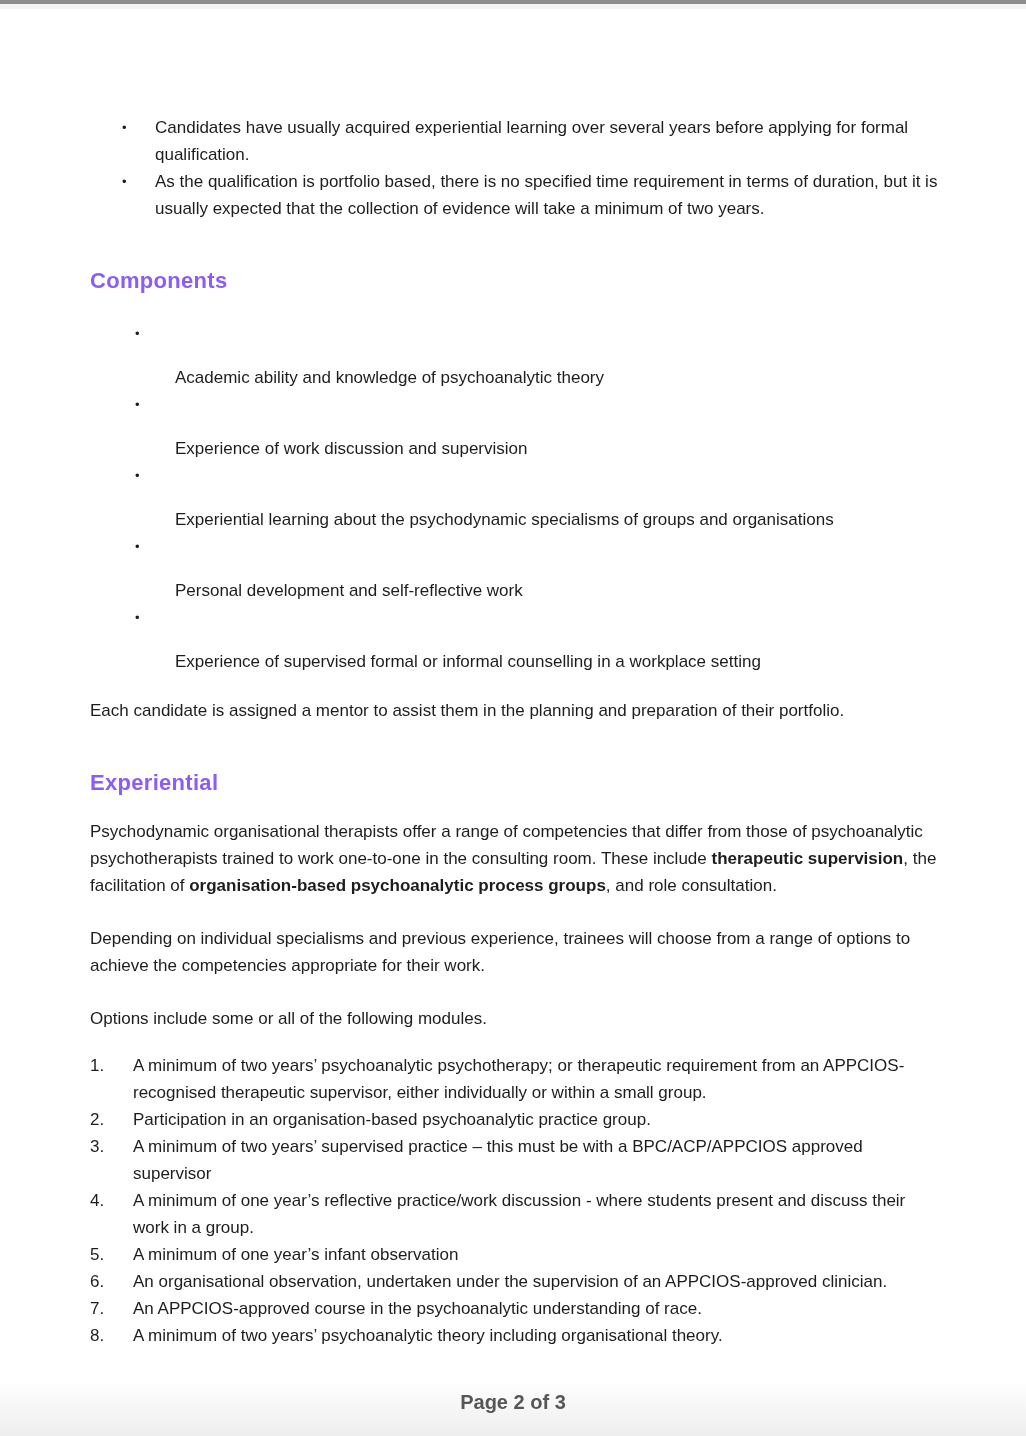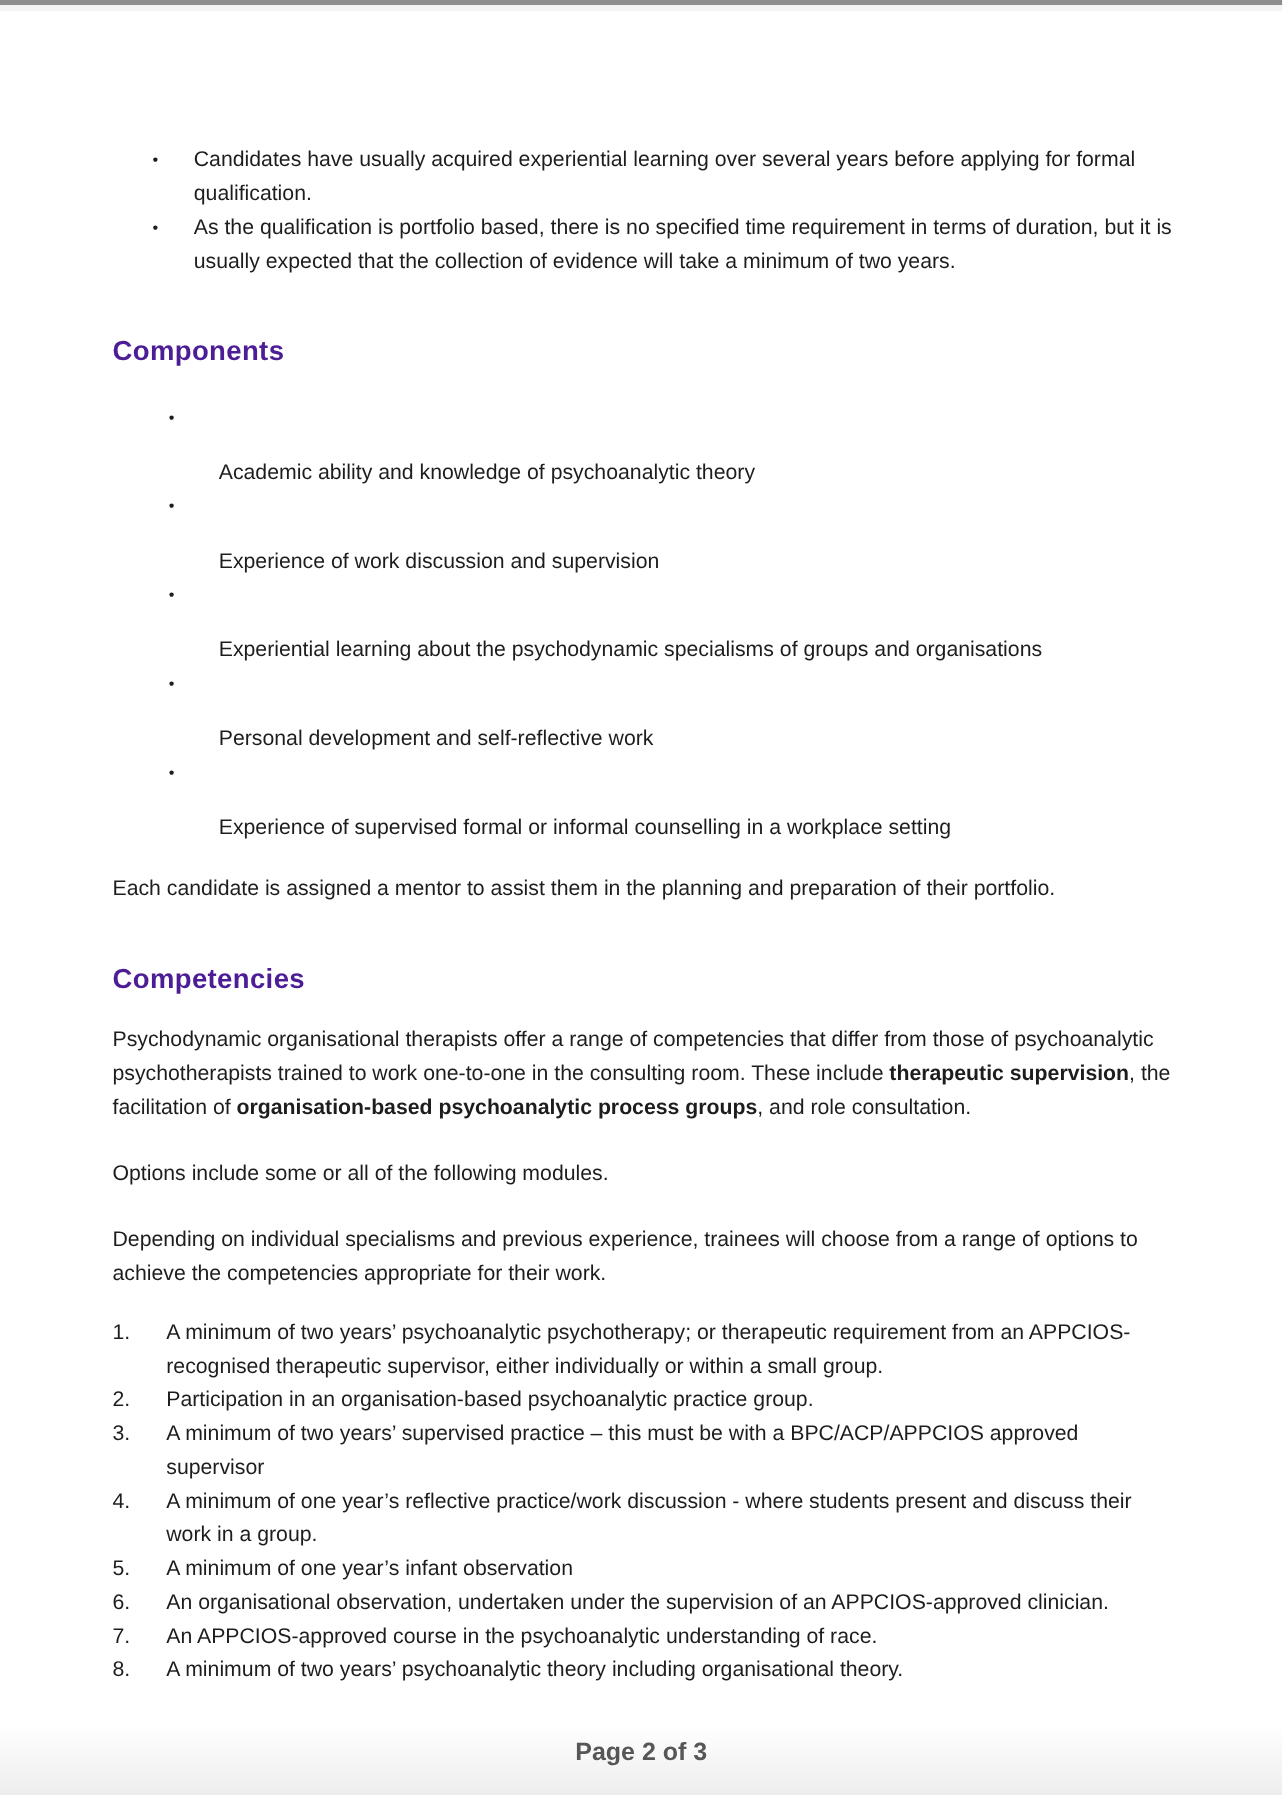--- a/index.html
+++ b/index.html
@@ -43,21 +43,21 @@
     width: 33px; margin-left: 32px; flex: none;
     font-size: 13px; line-height: 27px;
   }
   .intro-bullets .txt { flex: 1; }
   
   .section-heading {
     margin-top: 46px;
     font-size: 22px;
     line-height: 26px;
     font-weight: bold;
-    color: #4c1d95;
+    color: #8b5cf6;
     letter-spacing: 0.3px;
   }
   .para { margin-top: 22px; }
   .para + .para { margin-top: 26px; }
   
   .components-bullets { list-style: none; margin-top: 26px; }
   .components-bullets li { display: flex; }
   .components-bullets .marker {
     width: 40px; margin-left: 45px; flex: none;
     font-size: 13px; line-height: 27px;
@@ -121,27 +121,27 @@
         <span class="txt">Personal development and self-reflective work</span>
       </li>
       <li>
         <span class="marker">•</span>
         <span class="txt">Experience of supervised formal or informal counselling in a workplace setting</span>
       </li>
     </ul>
 
     <p class="para">Each candidate is assigned a mentor to assist them in the planning and preparation of their portfolio.</p>
 
-    <h2 class="section-heading">Competencies</h2>
+    <h2 class="section-heading">Experiential</h2>
 
     <p class="para"><span>Psychodynamic organisational therapists offer a range of competencies that differ from those of psychoanalytic psychotherapists trained to work one-to-one in the consulting room.  These include </span><span class="bold">therapeutic supervision</span><span>, the facilitation of </span><span class="bold">organisation-based psychoanalytic process groups</span><span>, and role consultation.</span></p>
 
+    <p class="para">Depending on individual specialisms and previous experience, trainees will choose from a range of options to achieve the competencies appropriate for their work.</p>
+
     <p class="para">Options include some or all of the following modules.</p>
-
-    <p class="para">Depending on individual specialisms and previous experience, trainees will choose from a range of options to achieve the competencies appropriate for their work.</p>
 
     <ol class="modules">
       <li>
         <span class="num">1.</span>
         <span class="txt">A minimum of two years’ psychoanalytic psychotherapy;  or therapeutic requirement from an APPCIOS-recognised therapeutic supervisor, either individually or within a small group.</span>
       </li>
       <li>
         <span class="num">2.</span>
         <span class="txt">Participation in an organisation-based psychoanalytic practice group.</span>
       </li>

